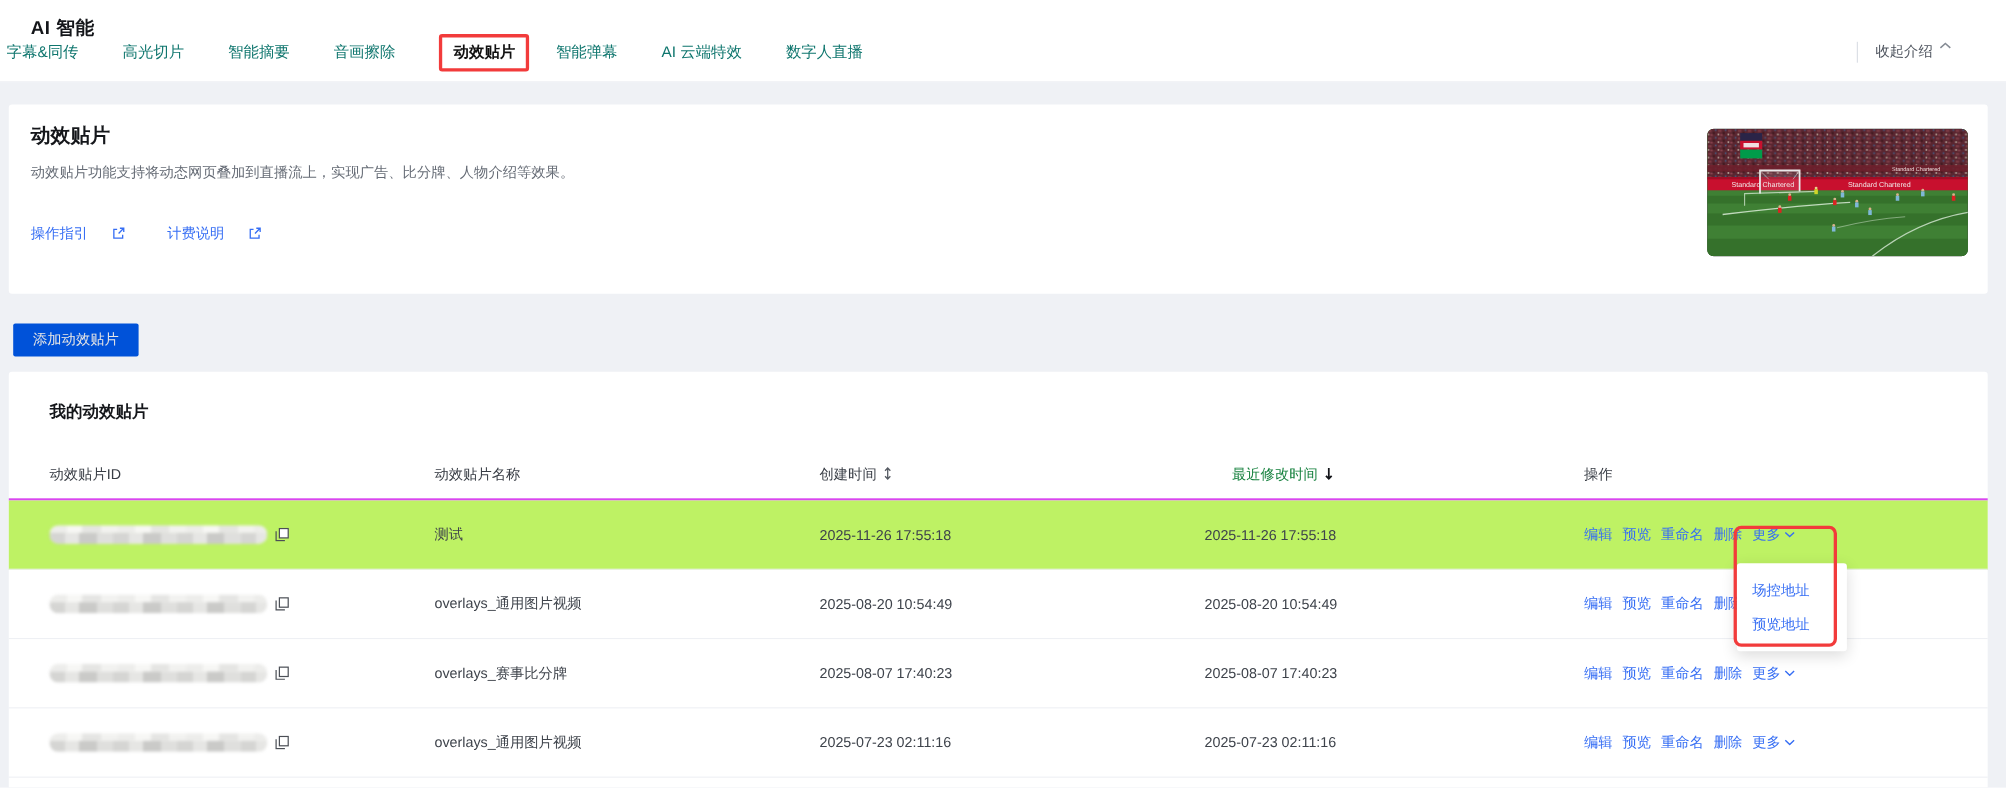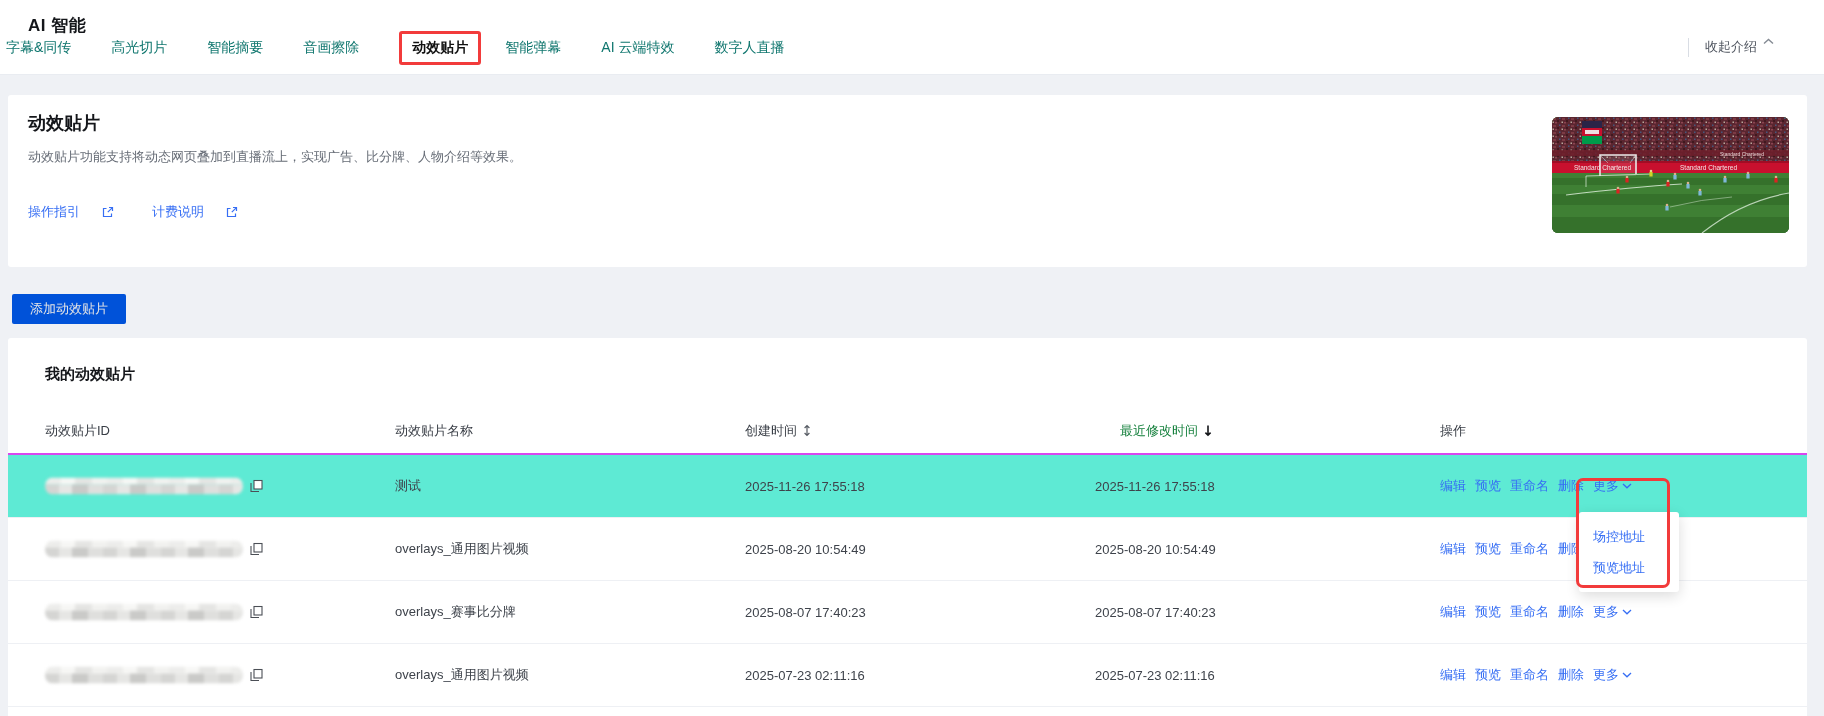--- a/index.html
+++ b/index.html
@@ -28,21 +28,21 @@
   .add-btn { position:absolute; left:12px; top:294px; width:114px; height:30px; background:#0052d9; color:#e5e5e5;
     border:none; border-radius:2px; font-size:13px; display:flex; align-items:center; justify-content:center;
     font-family:inherit; cursor:pointer; }
   
   .table-card { position:absolute; left:8px; top:338px; width:1799px; height:378px; background:#fff; border-radius:3px 3px 0 0; }
   .table-title { position:absolute; left:37px; top:27px; font-size:15px; font-weight:700; }
   .thead { position:absolute; left:0; top:70px; width:100%; height:47px; border-bottom:2px solid #d946ef;padding-left:46px; }
   .col { position:absolute; top:50%; transform:translateY(-50%); font-size:13px; color:#383d45; display:flex; align-items:center; gap:5px; white-space:nowrap; }
   .c-id { left:37px; } .c-name { left:387px; } .c-created { left:737px; } .c-modified { left:1112px; font-weight:400; color:#15803d; } .c-ops { left:1432px; }
   .trow { position:absolute; left:0; width:100%; height:63px; border-bottom:1px solid #eef0f4; }
-  .r1 { top:117px; background:#5eead4; } .r2 { top:180px; } .r3 { top:243px; } .r4 { top:306px; }
+  .r1 { top:117px; background:#bef264; } .r2 { top:180px; } .r3 { top:243px; } .r4 { top:306px; }
   .cell { position:absolute; top:50%; transform:translateY(-50%); font-size:13px; color:#3e434b; white-space:nowrap; }
   .cell-id { left:37px; display:flex; align-items:center; }
   .cell-name { left:387px; } .cell-created { left:737px; } .cell-modified { left:1087px; }
   .cell-ops { left:1432px; display:flex; align-items:center; gap:9px; }
   .id-blur { width:198px; height:17px; border-radius:8px; overflow:hidden; filter:blur(1.4px); }
   .id-blur .b1 { height:7px; background:repeating-linear-gradient(90deg,#ededeb 0 16px,#f7f7f5 16px 30px,#e5e5e3 30px 47px,#f2f2f0 47px 62px); }
   .id-blur .b2 { height:10px; background:repeating-linear-gradient(90deg,#d5d5d3 0 14px,#e6e6e4 14px 27px,#cacac8 27px 43px,#dfdfdd 43px 58px); }
   .copy-btn { margin-left:7px; display:inline-flex; cursor:pointer; }
   .action-link { color:#366ef4; cursor:pointer; }
   .more { display:inline-flex; align-items:center; gap:3px; color:#366ef4; cursor:pointer; }

